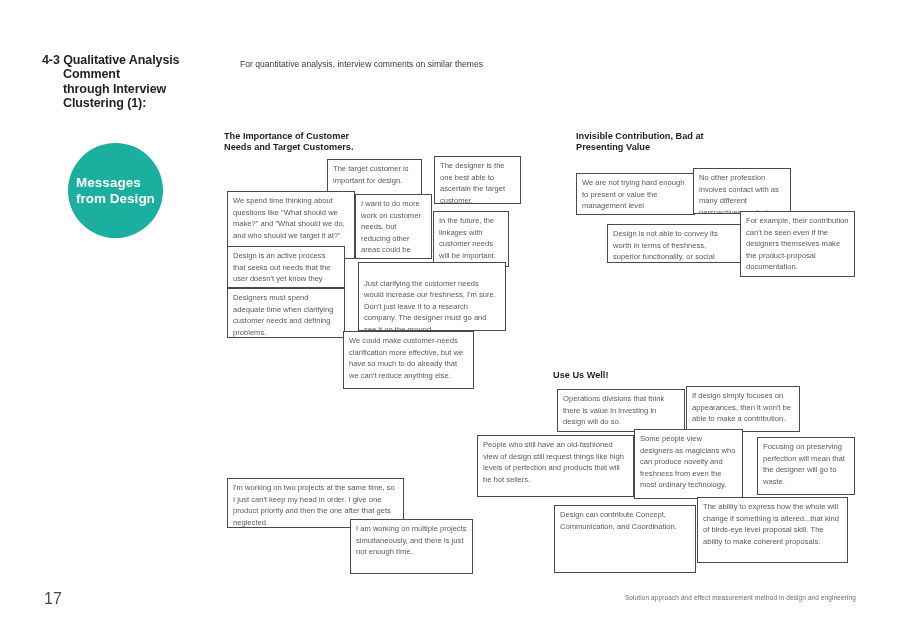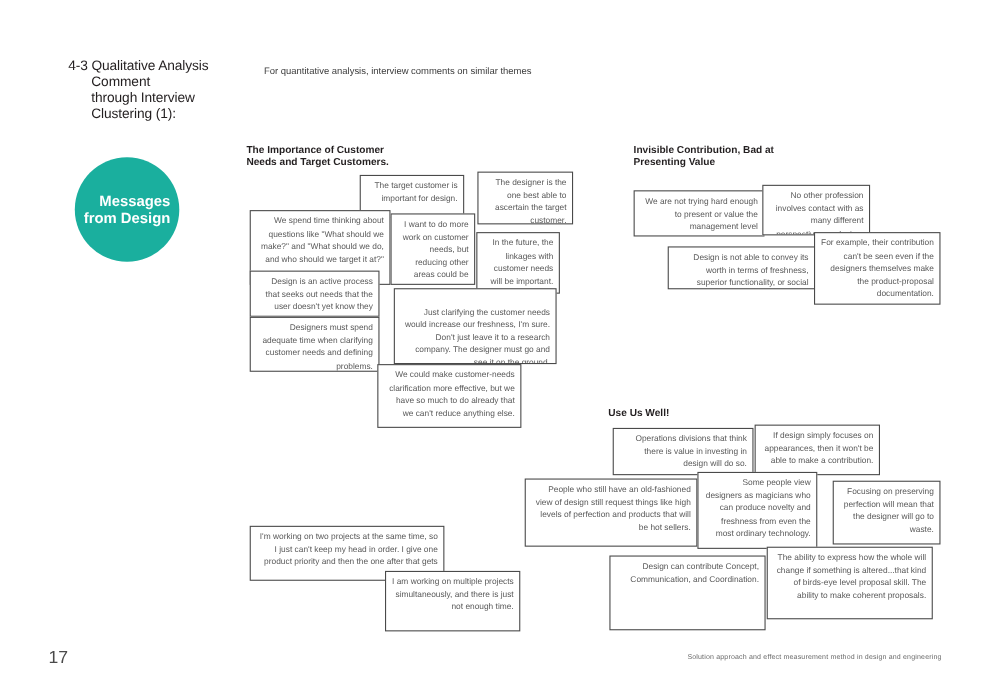--- a/index.html
+++ b/index.html
@@ -9,34 +9,33 @@
     font-family:"Liberation Sans", sans-serif;
     color:#231f20;
     overflow:hidden;
     position:relative;
   }
   #page{position:absolute;left:0;top:0;width:900px;height:636px;}
 
   
   #slide-title{
     position:absolute;left:42px;top:53px;width:170px;
-    font-size:12.5px;line-height:14.4px;font-weight:normal;
+    font-size:12.5px;line-height:14.4px;font-weight:bold;
     letter-spacing:-0.1px;
-    margin-left:20px;
   }
   #slide-title .ind{display:block;padding-left:21px;text-indent:-21px;}
   #slide-title .ind2{display:block;padding-left:21px;}
 
   #messages-bubble{
     position:absolute;left:68px;top:143px;width:95px;height:95px;
     border-radius:50%;
     background:#1aaf9e;
     color:#ffffff;
     font-weight:bold;font-size:13.5px;line-height:16px;
-    display:flex;align-items:center;justify-content:center;text-align:right;
+    display:flex;align-items:center;justify-content:center;text-align:left;
   }
   #messages-bubble span{display:block;white-space:nowrap;}
 
   
   #intro{
     position:absolute;left:222px;top:56px;width:330px;
     font-size:8.6px;line-height:17px;color:#3b3b3b;
   }
   #intro .l1{display:block;text-indent:18px;}
   #intro .l2{display:block;}
@@ -55,21 +54,20 @@
   .card{
     position:absolute;
     background:#ffffff;
     border:1px solid #4a4a4a;
     box-sizing:border-box;
     font-size:7.6px;
     line-height:11.6px;
     color:#5a5a5a;
     padding:3px 5px 3px 5px;
     overflow:hidden;
-    text-align:right;
   }
   .card p{margin:0;}
 
   
   #page-number{
     position:absolute;left:44px;top:590px;
     font-size:16px;color:#4a4a4a;
   }
   #footer-caption{
     position:absolute;right:44px;top:594px;

